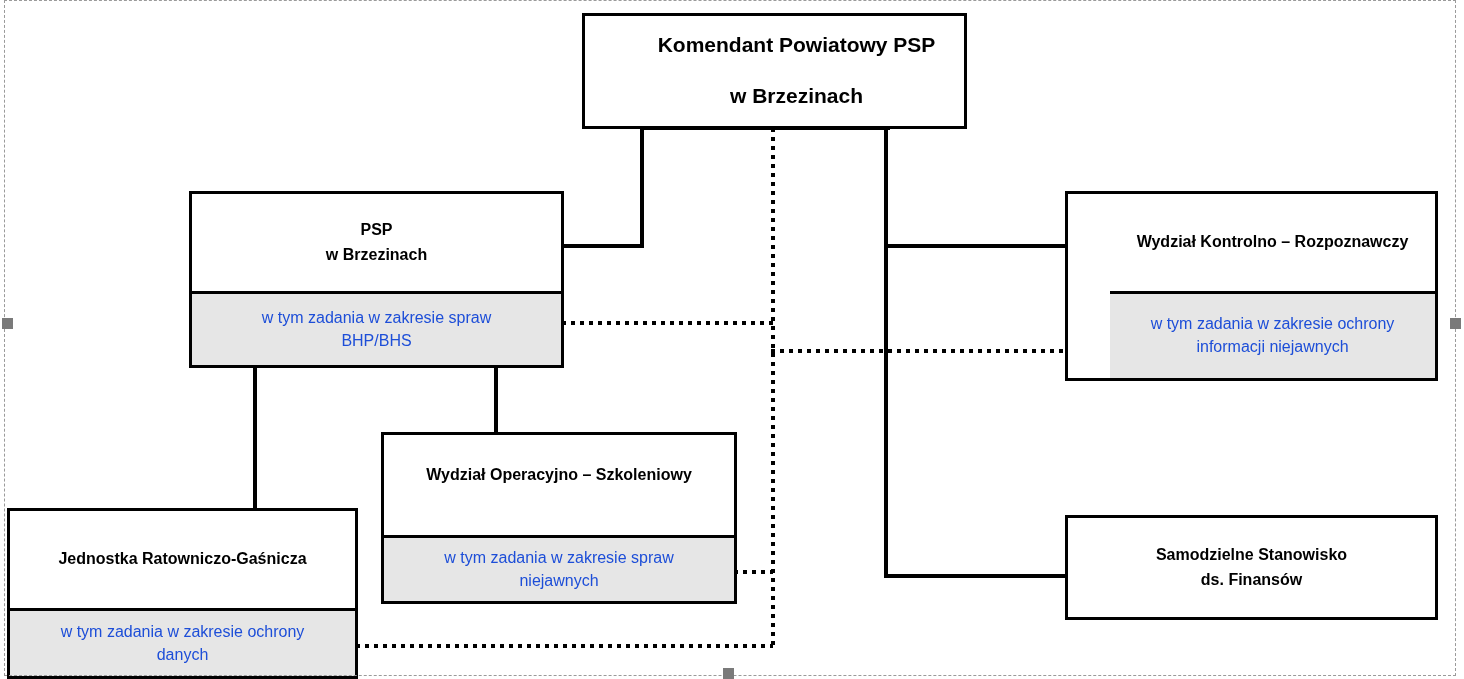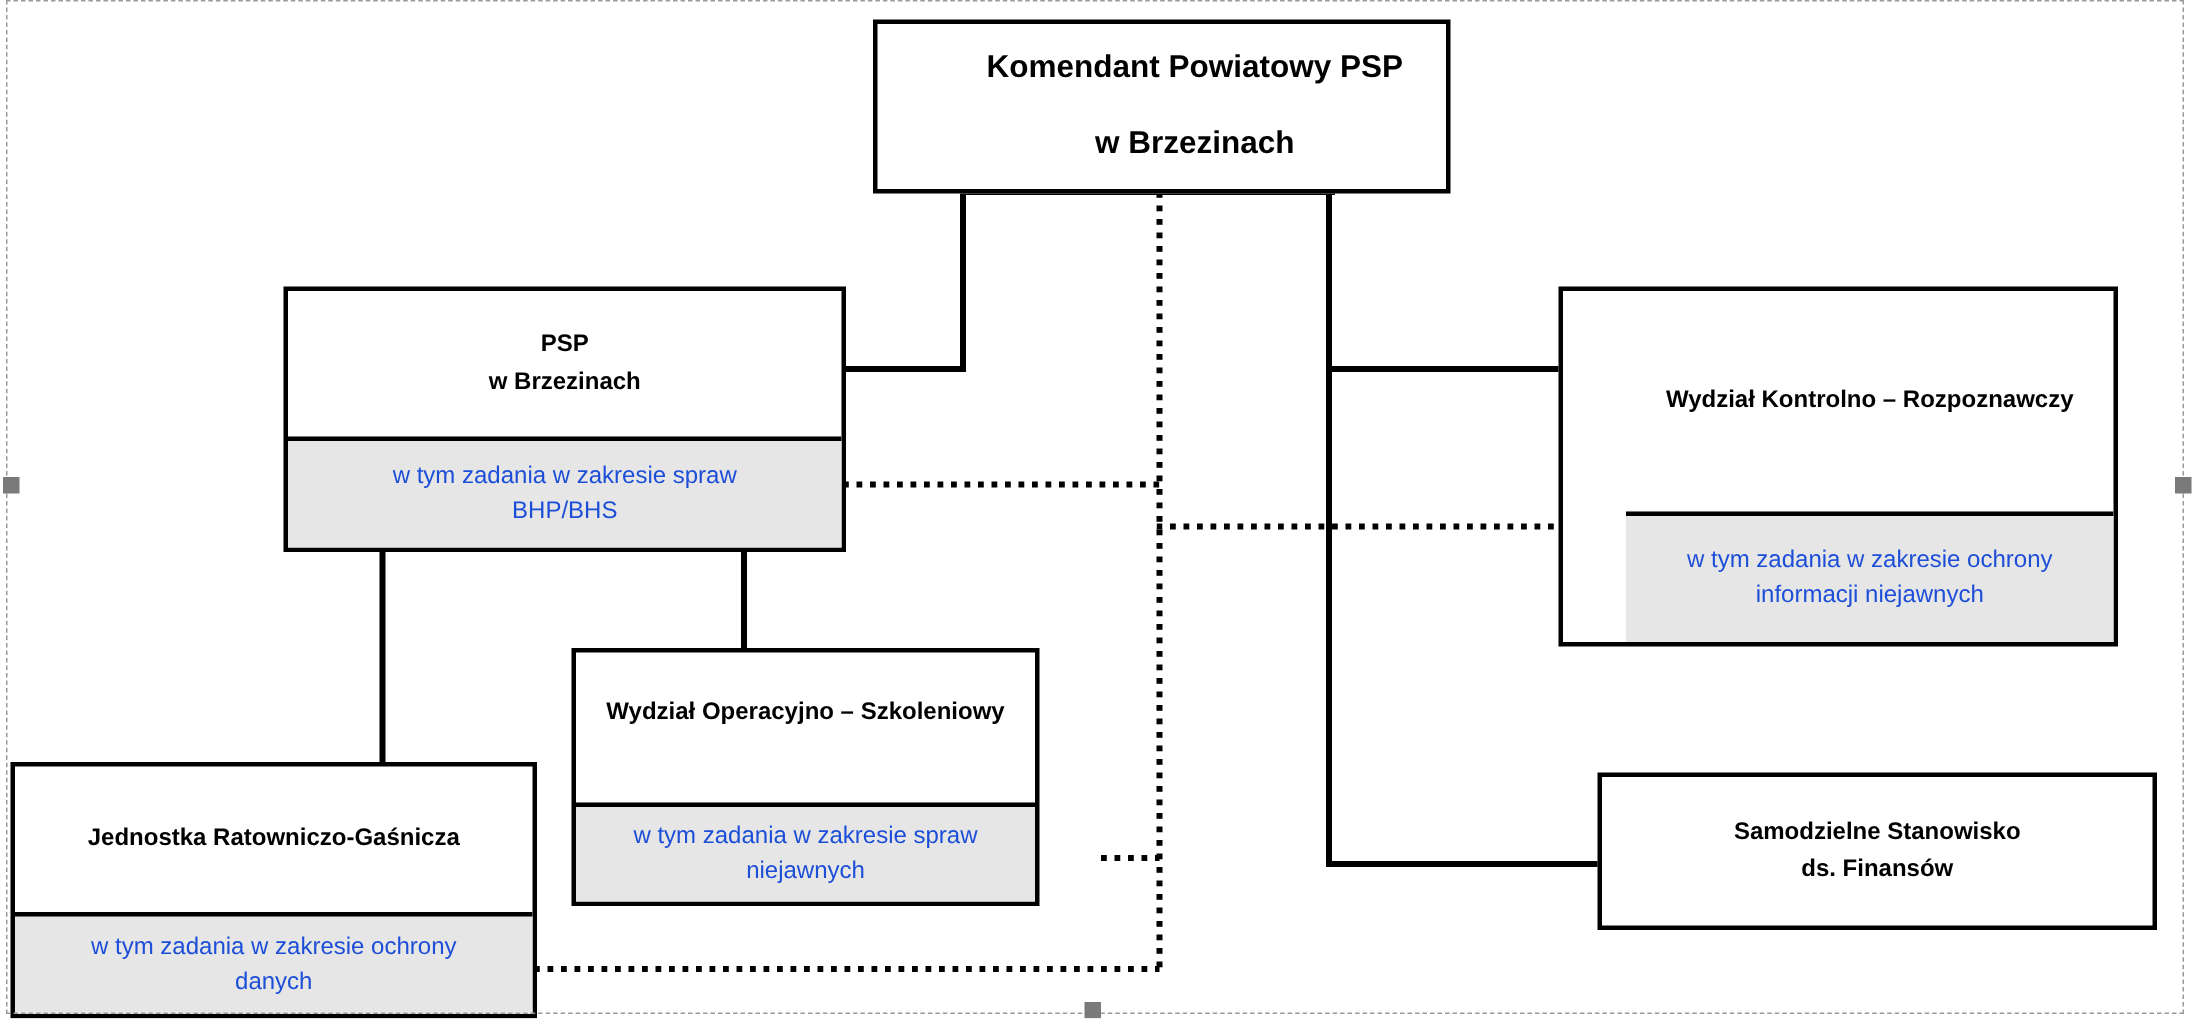--- a/index.html
+++ b/index.html
@@ -139,31 +139,31 @@
     <div class="box-title" style="font-size:16px;">
       <span class="ttl-line">PSP</span>
       <span class="ttl-line">w Brzezinach</span>
     </div>
     <div class="box-sub" style="height:74px; font-size:16px;">
       <span class="ttl-line">w tym zadania w zakresie spraw</span>
       <span class="ttl-line">BHP/BHS</span>
     </div>
   </div>
 
-  <div class="box" style="left:1039px; top:191px; width:373px; height:240px;padding-left:42px;">
+  <div class="box" style="left:1065px; top:191px; width:373px; height:190px;padding-left:42px;">
     <div class="box-title" style="font-size:16px;">
       <span class="ttl-line">Wydział Kontrolno – Rozpoznawczy</span>
     </div>
     <div class="box-sub" style="height:87px; font-size:16px;">
       <span class="ttl-line">w tym zadania w zakresie ochrony</span>
       <span class="ttl-line">informacji niejawnych</span>
     </div>
   </div>
 
-  <div class="box" style="left:381px; top:432px; width:312px; height:172px;gap:20px;">
+  <div class="box" style="left:381px; top:432px; width:356px; height:172px;gap:20px;">
     <div class="box-title" style="font-size:16px;">
       <span class="ttl-line">Wydział Operacyjno – Szkoleniowy</span>
     </div>
     <div class="box-sub" style="height:66px; font-size:16px;">
       <span class="ttl-line">w tym zadania w zakresie spraw</span>
       <span class="ttl-line">niejawnych</span>
     </div>
   </div>
 
   <div class="box" style="left:7px; top:508px; width:351px; height:171px;">

